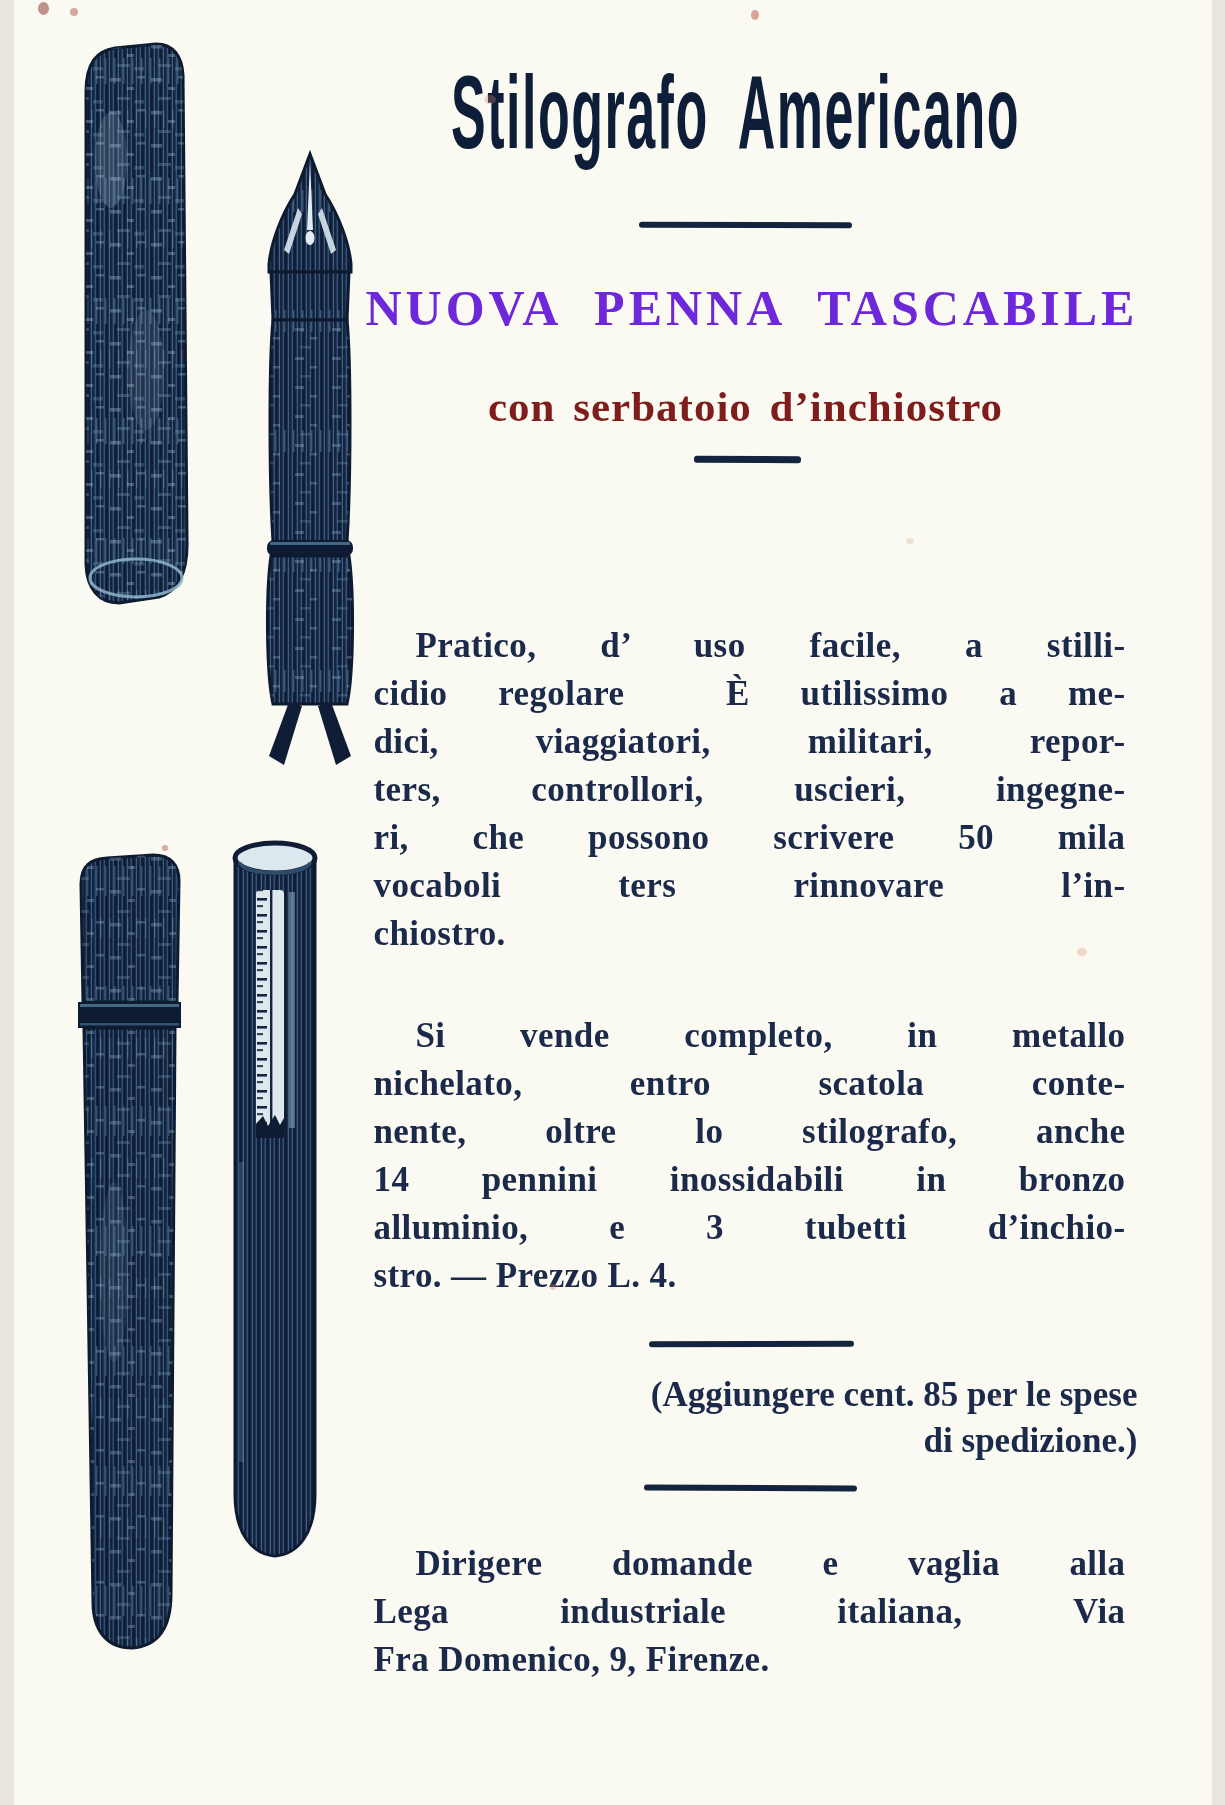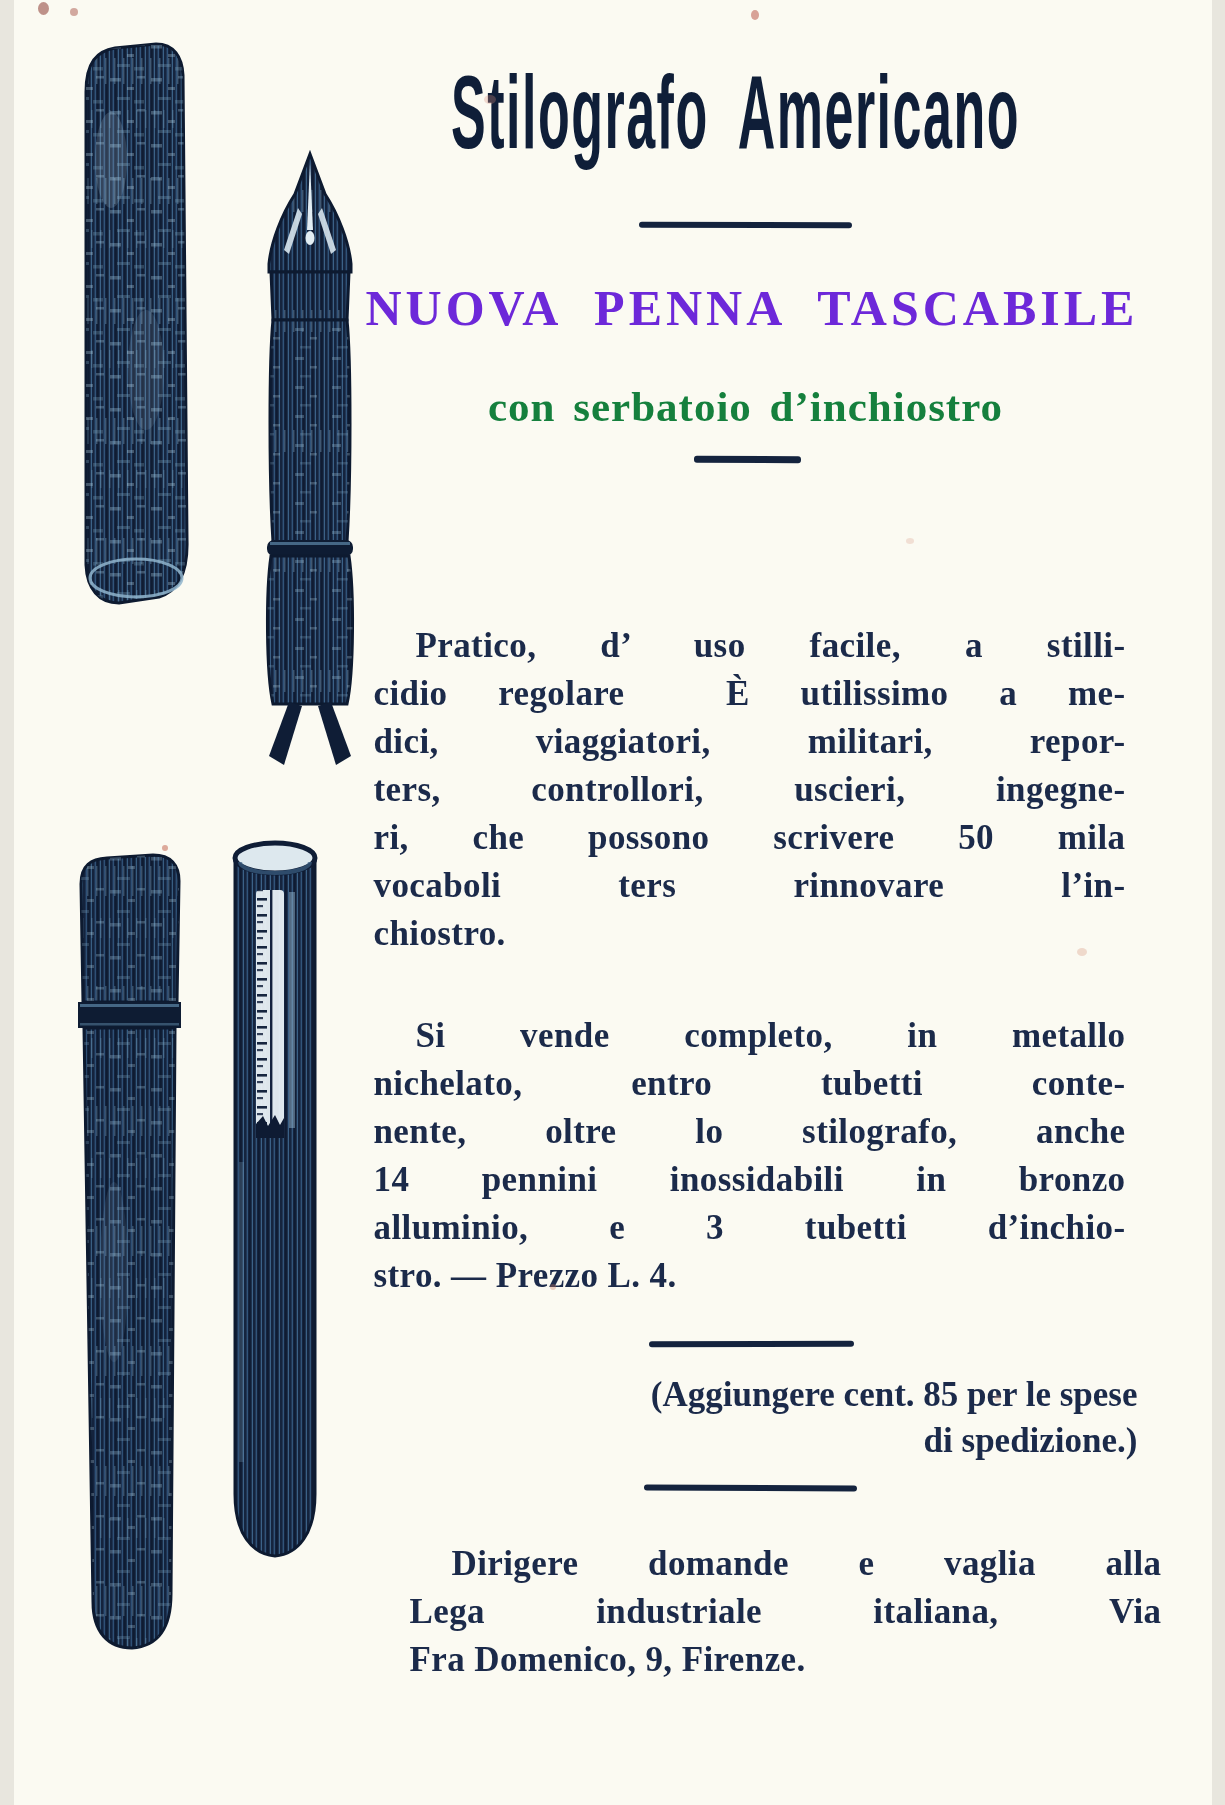--- a/index.html
+++ b/index.html
@@ -39,21 +39,21 @@
     text-align:center;
     font-weight:700;font-size:50px;line-height:56px;
     letter-spacing:4px;word-spacing:18px;
     color:#6d28d9;white-space:nowrap;
   }
   .tagline{
     position:absolute;left:352px;top:382px;width:760px;
     text-align:center;
     font-weight:700;font-size:43px;line-height:50px;
     letter-spacing:1px;word-spacing:6px;
-    color:#15803d;white-space:nowrap;
+    color:#7f1d1d;white-space:nowrap;
   }
   
   .col{position:absolute;left:360px;width:752px;}
   .para{font-weight:700;font-size:35px;line-height:48px;letter-spacing:.4px;}
   .p1{top:622px;}
   .p2{top:1012px;}
   .line{display:block;}
   .jl{text-align:justify;text-align-last:justify;}
   .indent{text-indent:42px;font-family:Liberation Serif, serif;}
   .it{}
@@ -88,37 +88,37 @@
     <span class="line jl"><span>cidio regolare &nbsp;È utilissimo a me-</span></span>
     <span class="line jl"><span>dici, viaggiatori, militari, repor-</span></span>
     <span class="line jl"><span>ters, controllori, uscieri, ingegne-</span></span>
     <span class="line jl"><span>ri, che possono scrivere </span><span class="it">50 mila</span></span>
     <span class="line jl"><span class="it">vocaboli</span><span> ters rinnovare l’in-</span></span>
     <span class="line"><span>chiostro.</span></span>
   </div>
 
   <div class="col para p2">
     <span class="line jl indent"><span>Si vende completo, in metallo</span></span>
-    <span class="line jl"><span>nichelato, entro tubetti conte-</span></span>
+    <span class="line jl"><span>nichelato, entro scatola conte-</span></span>
     <span class="line jl"><span>nente, oltre lo stilografo, anche</span></span>
     <span class="line jl"><span>14 pennini inossidabili in bronzo</span></span>
     <span class="line jl"><span>alluminio, e 3 tubetti d’inchio-</span></span>
     <span class="line"><span>stro. — Prezzo L. 4.</span></span>
   </div>
 
   <div class="rule rule3"></div>
 
   <div class="shipping">
     <span class="line"><span>(Aggiungere cent. 85 per le spese</span></span>
     <span class="line"><span>di spedizione.)</span></span>
   </div>
 
   <div class="rule rule4"></div>
 
-  <div class="col para footer" style="position:absolute;margin-left:36px;">
+  <div class="col para footer" style="position:absolute;">
     <span class="line jl indent"><span>Dirigere domande e vaglia alla</span></span>
     <span class="line jl"><span class="it">Lega industriale italiana</span><span>, Via</span></span>
     <span class="line"><span>Fra Domenico, 9, Firenze.</span></span>
   </div>
 
   <div class="fig fig-cap">
     <svg width="132" height="582" viewBox="0 0 132 582" aria-hidden="true">
       <defs>
         <pattern id="c-tex" width="9" height="120" patternUnits="userSpaceOnUse">
           <rect width="9" height="120" fill="#16253f"></rect>

